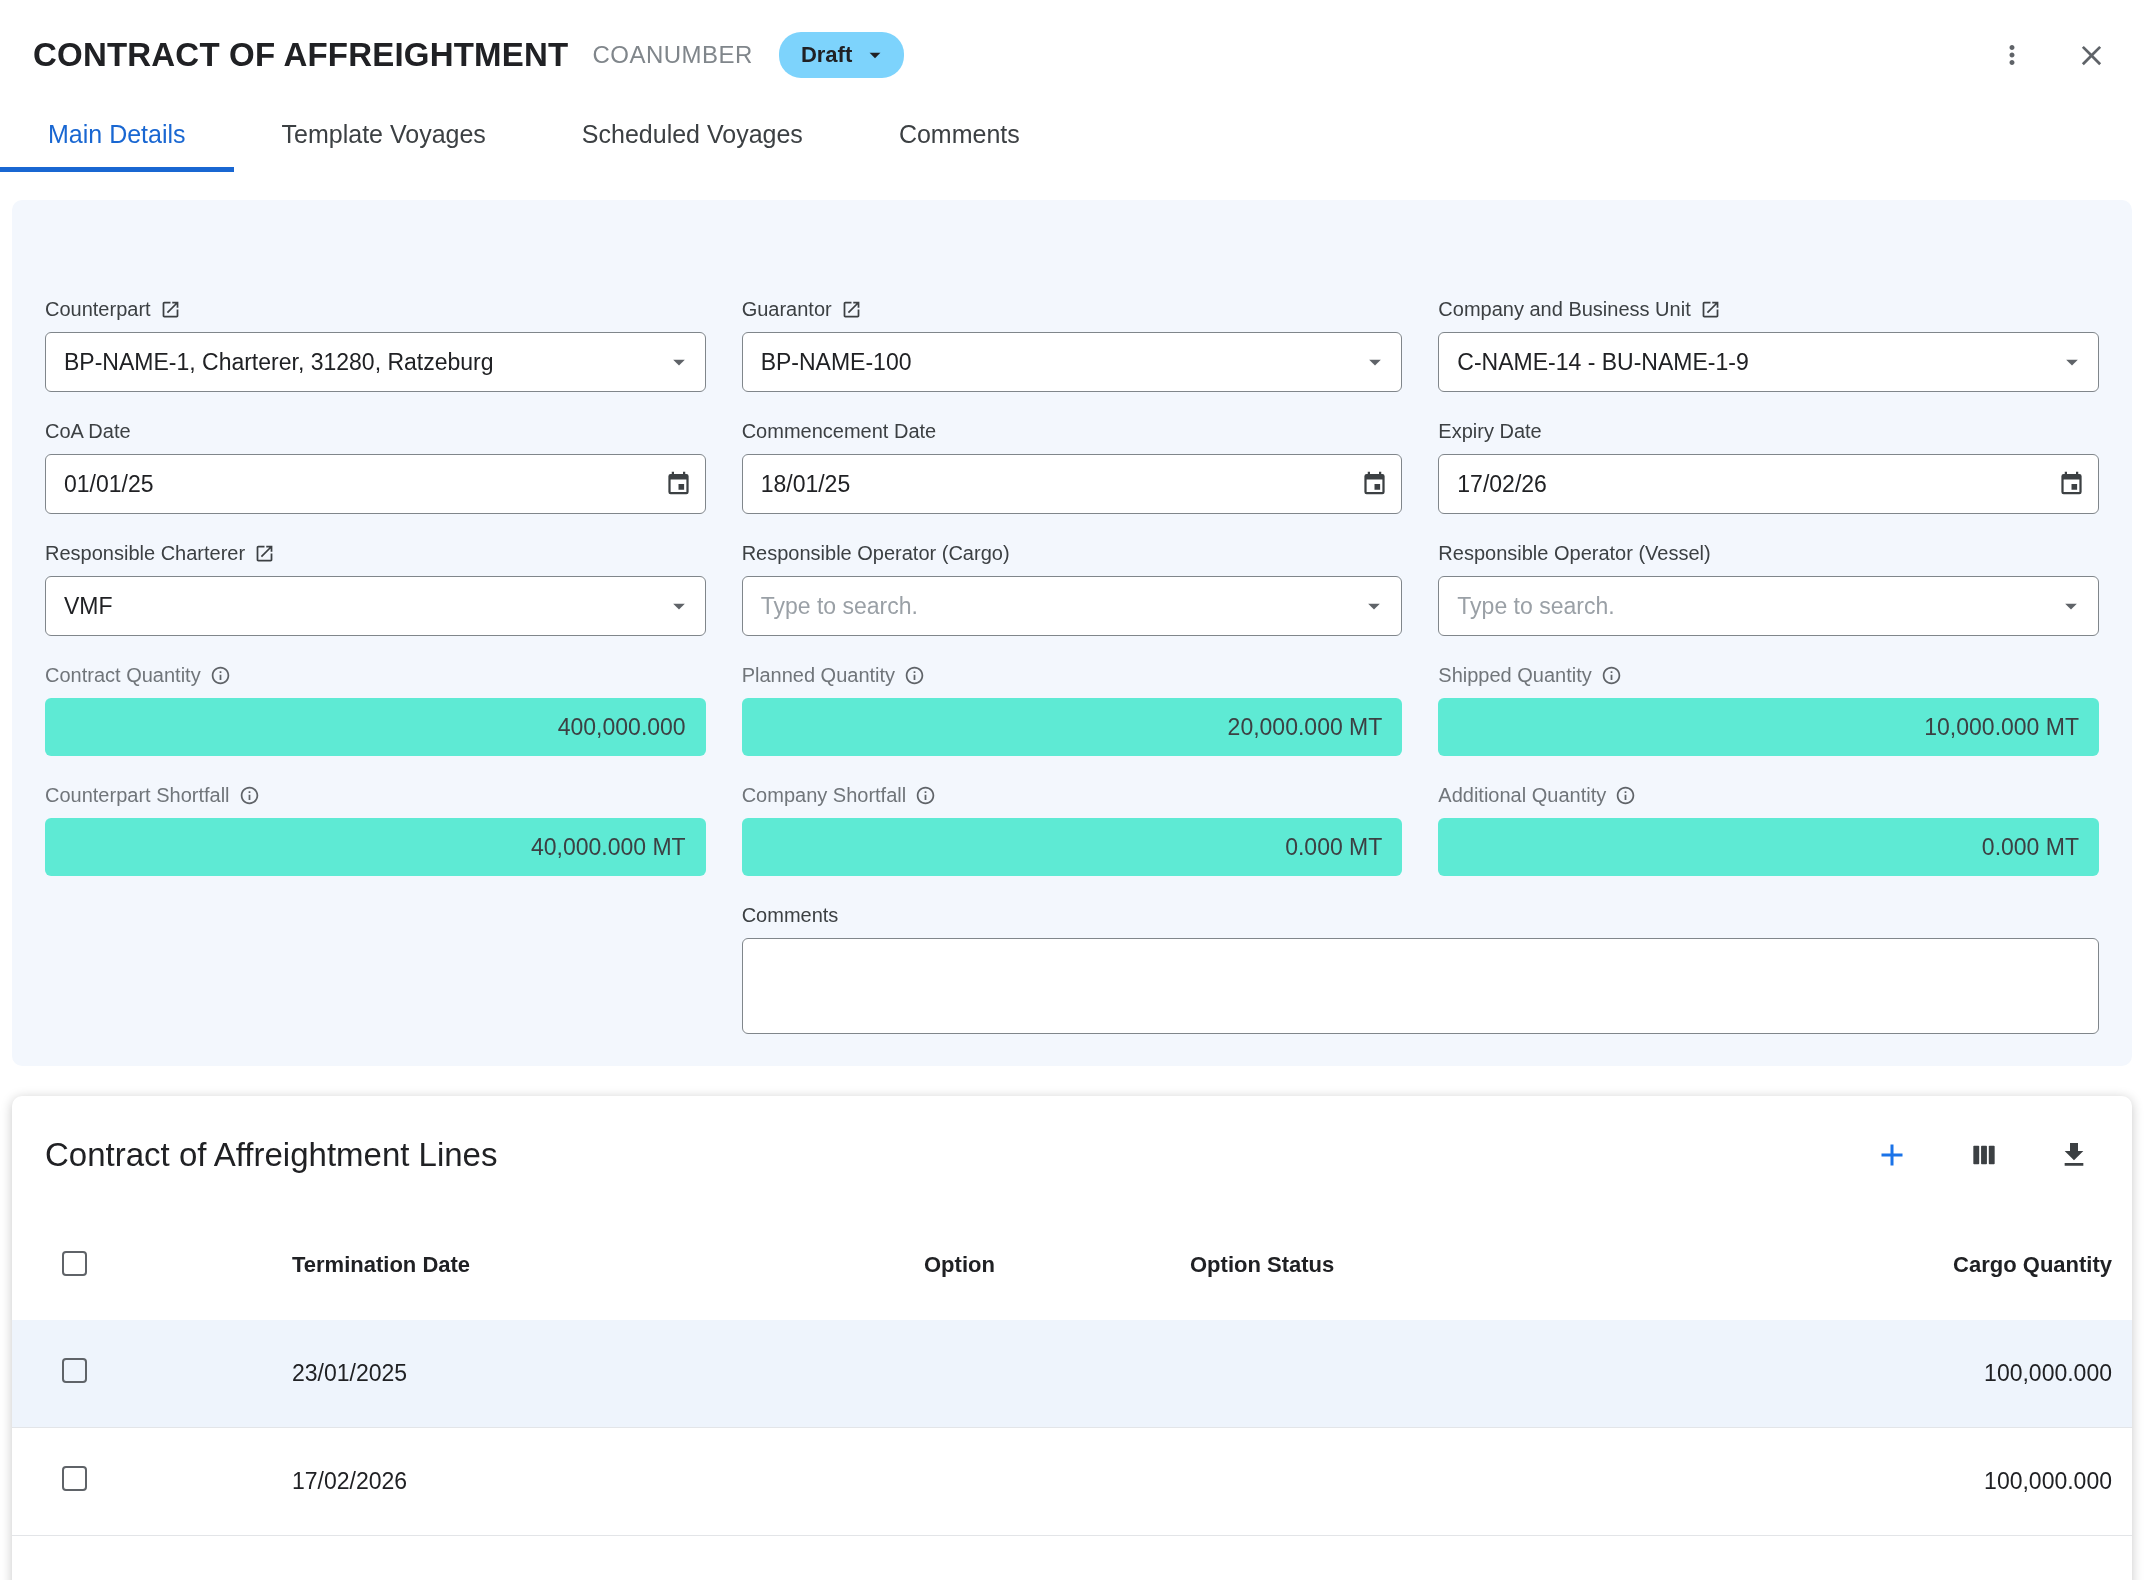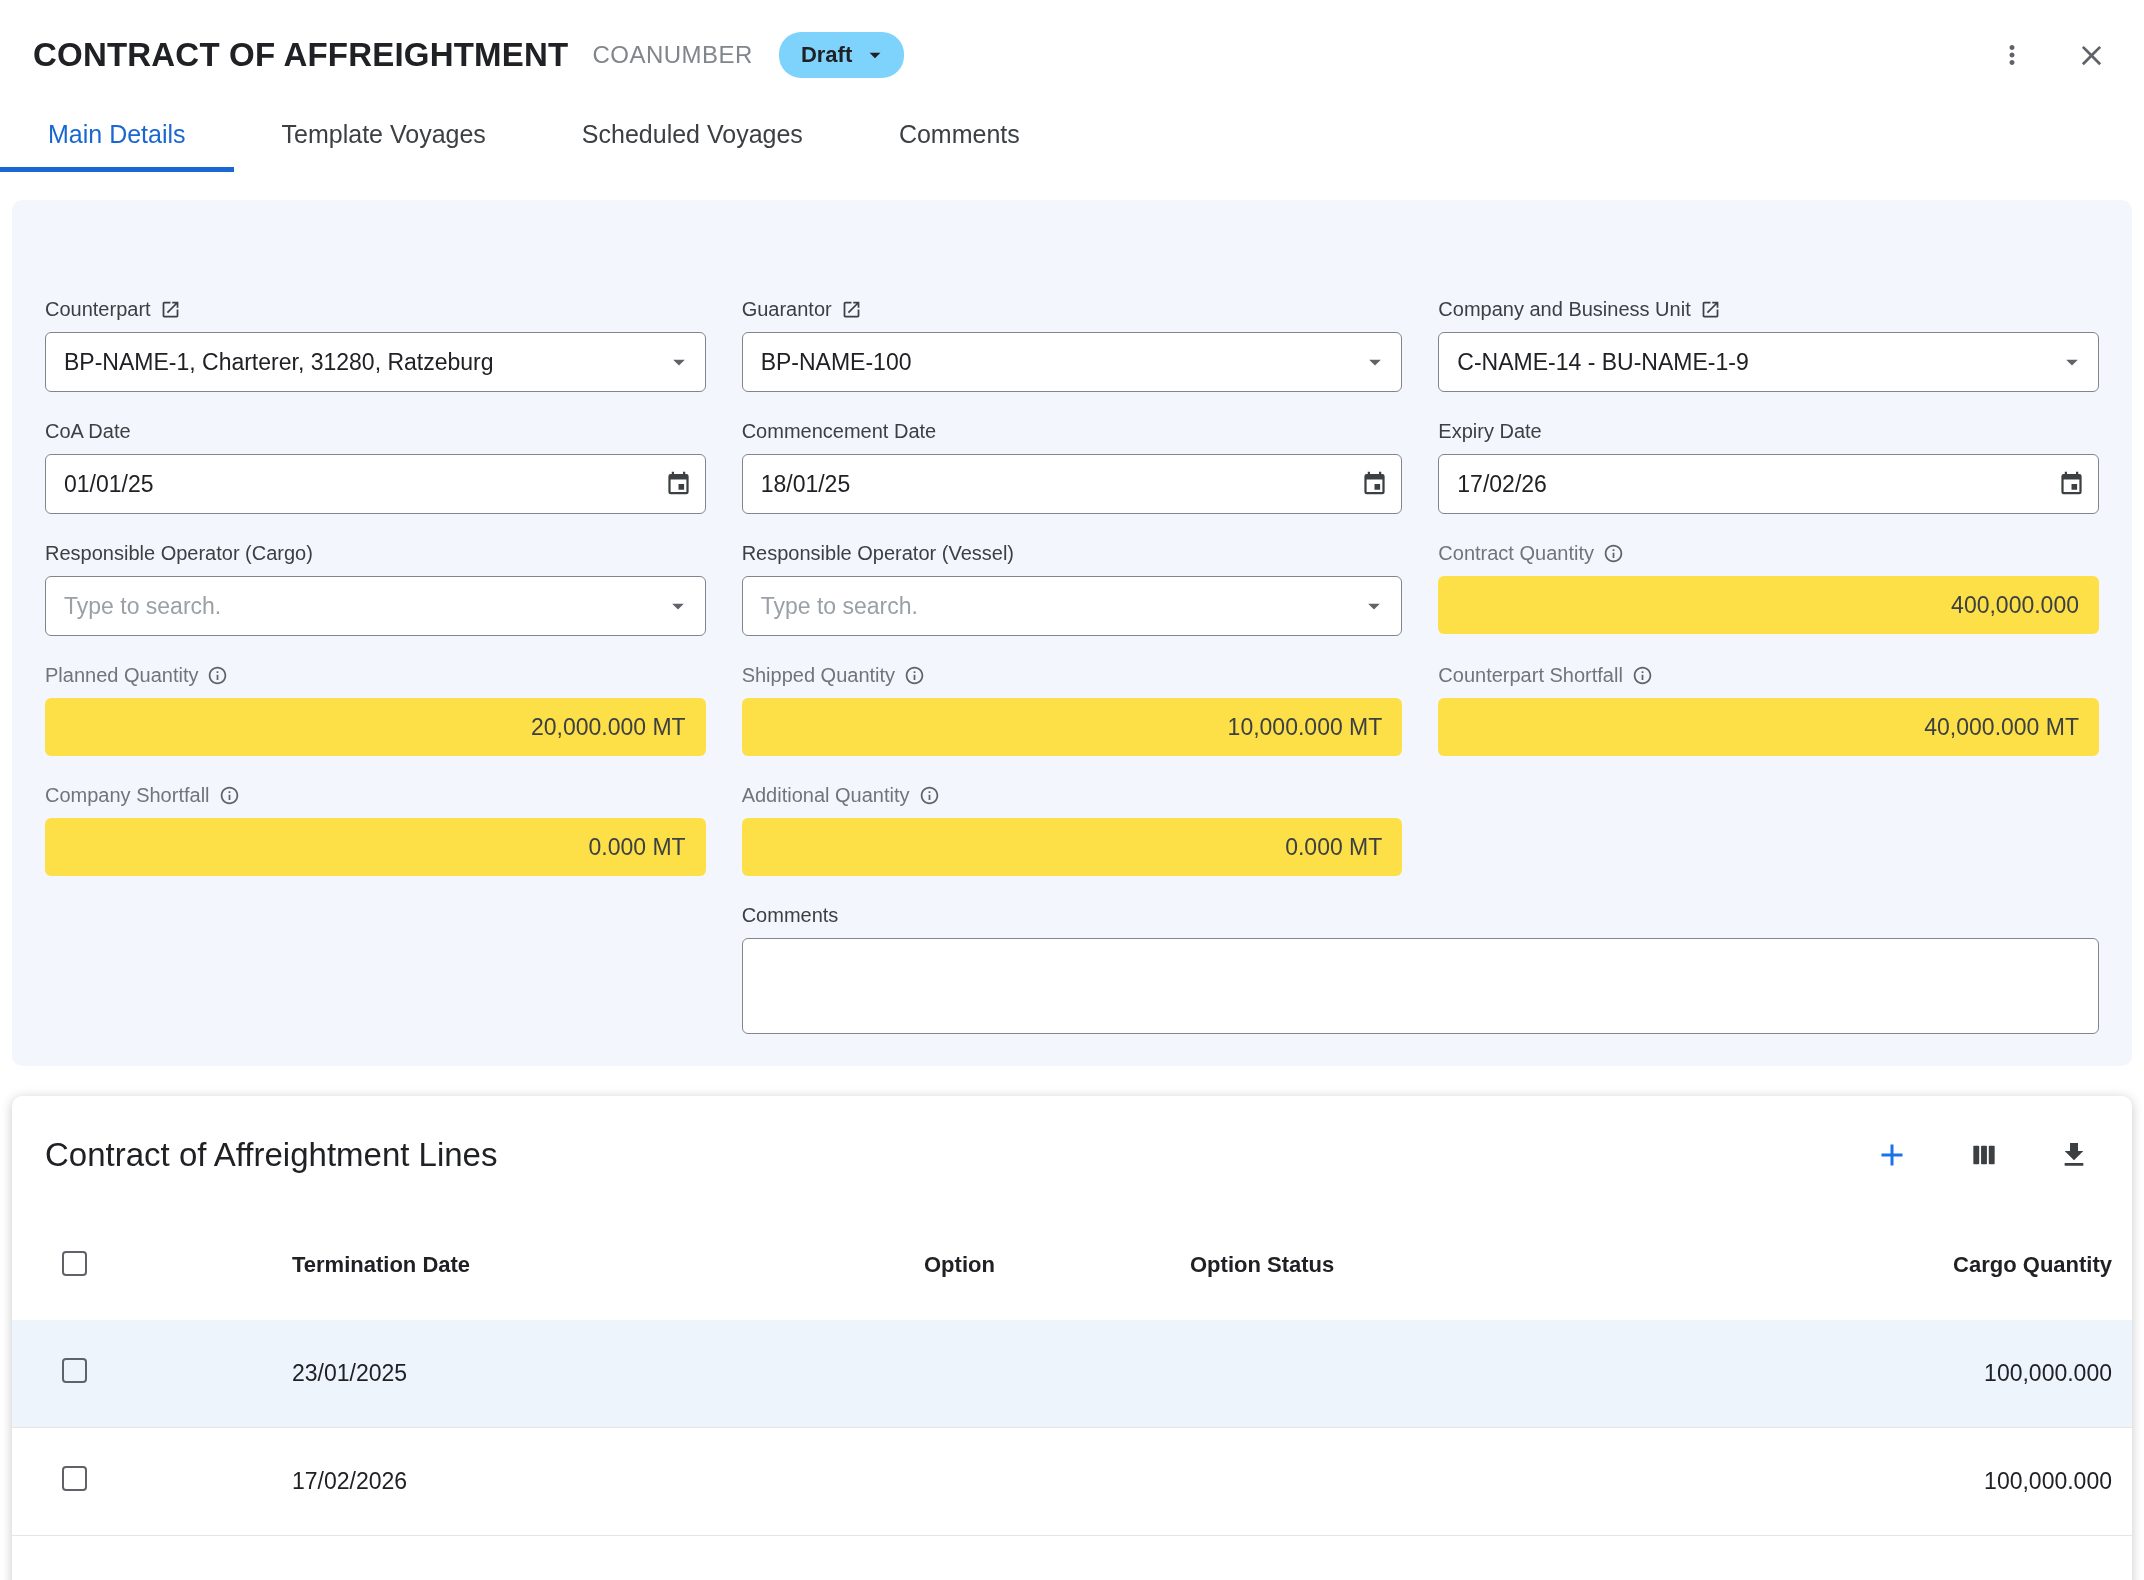--- a/index.html
+++ b/index.html
@@ -58,21 +58,21 @@
   .input-wrap { position:relative; }
   .input-wrap input {
     width:100%; height:60px; background:#ffffff;
     border:1px solid #80868b; border-radius:6px;
     padding:0 58px 0 18px; font-size:23px; color:#202124; font-family:inherit; outline:none;
   }
   .input-wrap input::placeholder { color:#9aa0a6; }
   .trail-icon { position:absolute; right:14px; top:50%; transform:translateY(-50%); cursor:pointer; }
 
   .readonly {
-    height:58px; background:#fde047; border-radius:6px;
+    height:58px; background:#5eead4; border-radius:6px;
     display:flex; align-items:center; justify-content:flex-end;
     padding:0 20px; font-size:23px; color:#3c4043;
   }
 
   .comments-area {
     width:100%; height:96px; background:#ffffff;
     border:1px solid #80868b; border-radius:6px; resize:none;
     font-family:inherit; font-size:23px; color:#202124; padding:14px 18px; outline:none;
   }
   .span-2 { grid-column:2 / 4; }
@@ -246,20 +246,38 @@
       <div class="input-wrap">
         <input type="text" value="17/02/26" style="">
         <span class="trail-icon ic-dark">
           <svg width="27" height="27" viewBox="0 0 24 24" fill="currentColor">
               <path d="M19 3h-1V1h-2v2H8V1H6v2H5a2 2 0 0 0-2 2v14a2 2 0 0 0 2 2h14a2 2 0 0 0 2-2V5a2 2 0 0 0-2-2zm0 16H5V8h14v11zm-7-7h5v5h-5z"></path>
             </svg>
         </span>
       </div>
     </div>
 
+    <div class="field">
+      <div class="label-row">
+        <span class="label">Responsible Charterer</span>
+        <span class="ic-dark">
+          <svg width="21" height="21" viewBox="0 0 24 24" fill="currentColor">
+              <path d="M19 19H5V5h7V3H5c-1.11 0-2 .9-2 2v14c0 1.1.89 2 2 2h14c1.1 0 2-.9 2-2v-7h-2v7zM14 3v2h3.59l-9.83 9.83 1.41 1.41L19 6.41V10h2V3h-7z"></path>
+            </svg>
+        </span>
+      </div>
+      <div class="select">
+        <span class="select-value">VMF</span>
+        <span class="caret">
+            <svg width="28" height="28" viewBox="0 0 24 24" fill="currentColor">
+              <path d="M7 10l5 5 5-5z"></path>
+            </svg>
+          </span>
+      </div>
+    </div>
 
     <div class="field">
       <div class="label-row">
         <span class="label">Responsible Operator (Cargo)</span>
       </div>
       <div class="input-wrap">
         <input type="text" placeholder="Type to search." style="">
         <span class="trail-icon ic-gray">
           <svg width="28" height="28" viewBox="0 0 24 24" fill="currentColor">
               <path d="M7 10l5 5 5-5z"></path>

